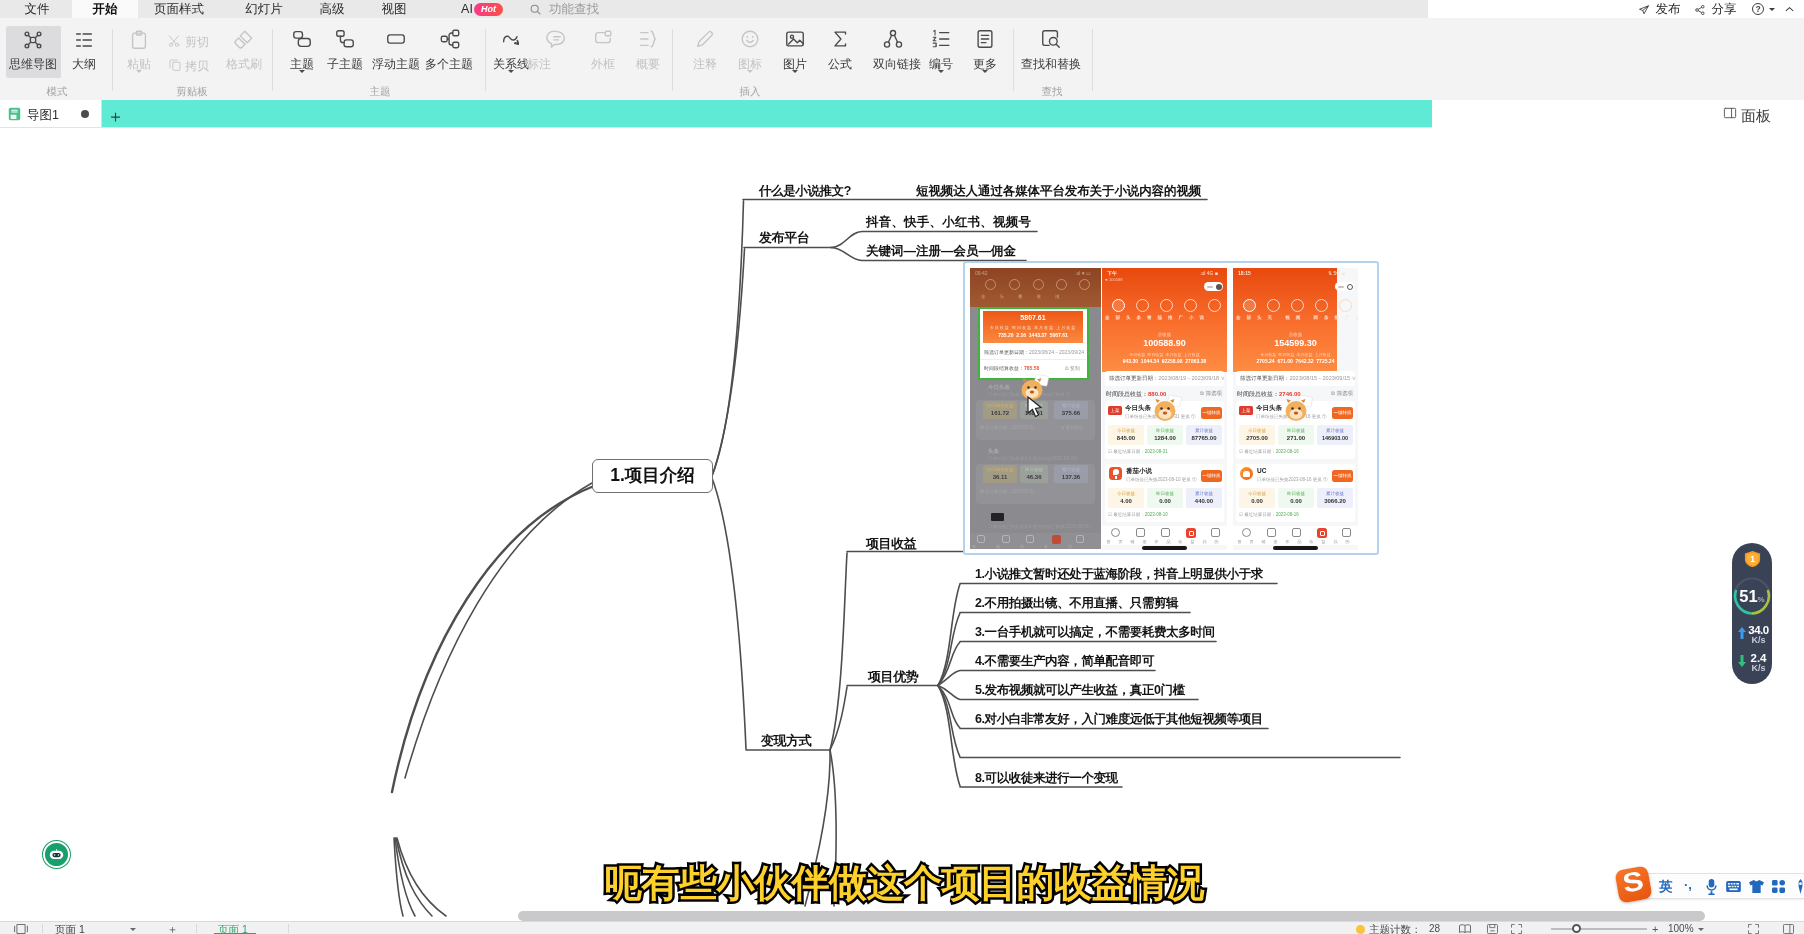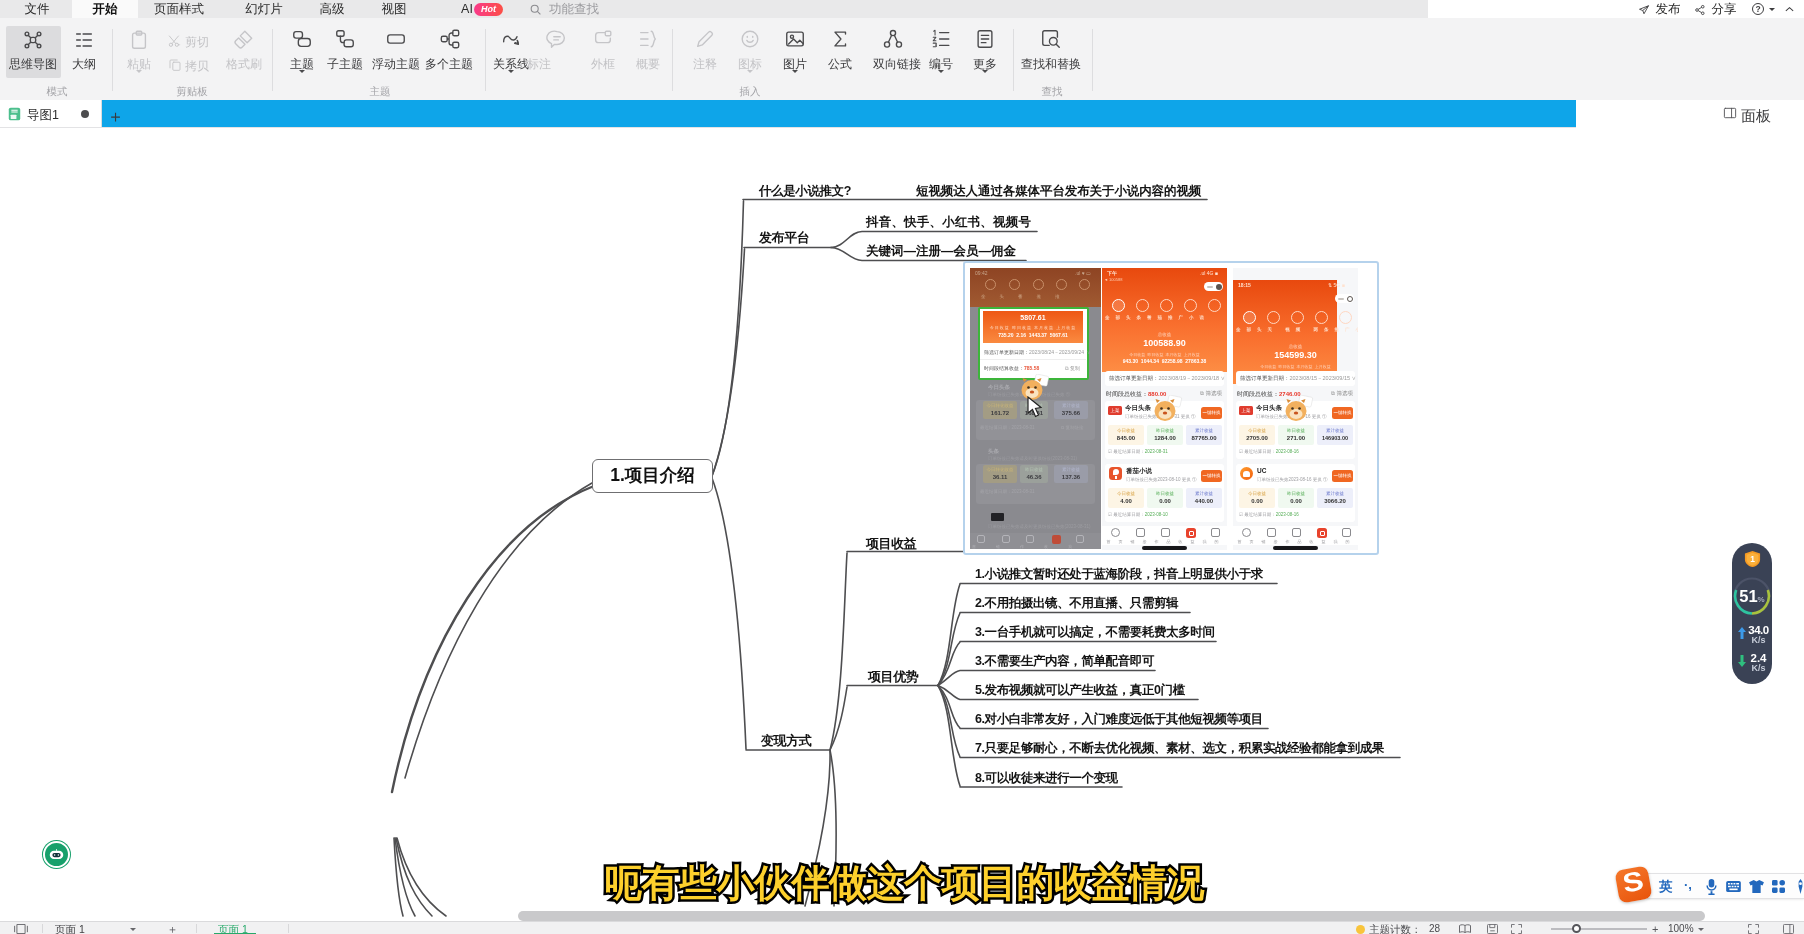--- a/index.html
+++ b/index.html
@@ -10,21 +10,21 @@
 .mtab{position:absolute;top:0;height:18px;line-height:18px;font-size:12.5px;color:#2b2b2b;text-align:center}
 #ribbon{position:absolute;left:0;top:18px;width:1804px;height:82px;background:#f3f3f4}
 .sep{position:absolute;width:1px;top:11px;height:62px;background:#dddddf}
 .rl{position:absolute;top:38px;font-size:12px;color:#3a3a3c;transform:translateX(-50%);white-space:nowrap}
 .rl.dis{color:#c3c3c6}
 .gl{position:absolute;top:67px;font-size:10.5px;color:#a3a3a7;transform:translateX(-50%);white-space:nowrap}
 .ic{position:absolute;width:22px;height:22px;stroke:#4a4a4c;fill:none;stroke-width:1.5;stroke-linecap:round;stroke-linejoin:round;transform:translate(-50%,-50%)}
 .ic.dis{stroke:#c5c5c8}
 .caret{position:absolute;width:0;height:0;border:3.2px solid transparent;border-top-color:#4a4a4c;transform:translateX(-50%)}
 .caret.dis{border-top-color:#c5c5c8}
-#tabrow{position:absolute;left:0;top:100px;width:1576px;height:28px;background:#0ea5e9;border-bottom:1px solid #e3e3e5}
+#tabrow{position:absolute;left:0;top:100px;width:1432px;height:28px;background:#5eead4;border-bottom:1px solid #e3e3e5}
 
 #canvas{position:absolute;left:0;top:128px;width:1804px;height:806px;background:#fff}
 .bt{position:absolute;font-weight:bold;font-size:12.5px;letter-spacing:-0.4px;color:#141414;white-space:nowrap}
 
 #statusbar{position:absolute;left:0;top:921px;width:1804px;height:13px;background:#f1f1f2;border-top:1px solid #dadadc}
 </style></head>
 <body>
 <div id="app">
 
 <svg width="0" height="0" style="position:absolute">
@@ -337,24 +337,23 @@
 <div class="bt" style="left:916px;top:183px;font-size:12.5px;letter-spacing:-0.1px">短视频达人通过各媒体平台发布关于小说内容的视频</div>
 <div class="bt" style="left:866px;top:214px;font-size:12.5px;letter-spacing:0.2px">抖音、快手、小红书、视频号</div>
 <div class="bt" style="left:759px;top:229px;font-size:13px">发布平台</div>
 <div class="bt" style="left:866px;top:243px;font-size:12.5px;letter-spacing:0px">关键词—注册—会员—佣金</div>
 <div class="bt" style="left:866px;top:535px;font-size:13px">项目收益</div>
 <div class="bt" style="left:868px;top:668px;font-size:13px">项目优势</div>
 <div class="bt" style="left:761px;top:732px;font-size:13px">变现方式</div>
 <div class="bt" style="left:975px;top:566px">1.小说推文暂时还处于蓝海阶段，抖音上明显供小于求</div>
 <div class="bt" style="left:975px;top:595px">2.不用拍摄出镜、不用直播、只需剪辑</div>
 <div class="bt" style="left:975px;top:624px">3.一台手机就可以搞定，不需要耗费太多时间</div>
-<div class="bt" style="left:975px;top:653px">3.不需要生产内容，简单配音即可</div>
+<div class="bt" style="left:975px;top:653px">4.不需要生产内容，简单配音即可</div>
 <div class="bt" style="left:975px;top:682px">5.发布视频就可以产生收益，真正0门槛</div>
 <div class="bt" style="left:975px;top:711px">6.对小白非常友好，入门难度远低于其他短视频等项目</div>
-<div class="bt" style="left:975px;top:740px">7.只要足够耐心，不断去优化视频、素材、选文，积累实战经验都能拿到成果</div>
 <div class="bt" style="left:975px;top:770px">8.可以收徒来进行一个变现</div>
 
 <div class="abs" style="left:592px;top:459px;width:121px;height:34px;background:#fff;border:1.6px solid #6f6f71;border-radius:6px;text-align:center;line-height:31px;font-weight:bold;font-size:17.5px;color:#111">1.项目介绍</div>
 
 <div class="abs" style="left:43px;top:841px;width:27px;height:27px;border-radius:50%;background:#17a06b;border:2px solid #fff;box-shadow:0 0 0 1px #17a06b">
  <svg style="position:absolute;left:4px;top:5px;width:15px;height:13px" viewBox="0 0 20 16" fill="none">
         <rect x="1" y="3" width="18" height="11" rx="5.5" fill="#fff"></rect>
         <rect x="4.5" y="6" width="11" height="5.5" rx="2.7" fill="#15343c"></rect>
         <circle cx="7.5" cy="8.7" r="1" fill="#fff"></circle>
         <circle cx="12.5" cy="8.7" r="1" fill="#fff"></circle>
@@ -509,21 +508,21 @@
    <div class="abs" style="left:84px;top:2px;width:10px;height:10px;background:#e8432c;border-radius:2.5px">
             <div style="position:absolute;left:2.5px;top:2.5px;width:5px;height:5px;border:1px solid #fff;border-radius:1px"></div>
           </div>
    <div class="abs" style="left:109px;top:2px;width:9px;height:9px;border:1.1px solid #8a8a8e;border-radius:2px"></div>
    <div class="abs" style="left:0;top:13px;width:125px;font-size:4px;color:#98989c;text-align:center;letter-spacing:8px;padding-left:4px">首页链接作品收益我的</div>
   </div>
   <div class="abs" style="left:40px;top:278px;width:45px;height:3.5px;background:#17171a;border-radius:2px"></div>
  </div>
 
  <div class="abs" style="left:268px;top:5px;width:125px;height:282px;background:#f6f7f9;overflow:hidden">
-  <div class="abs" style="left:0;top:12px;width:104px;height:104px;background:linear-gradient(180deg,#e8490e,#f96f2e 55%,#fd8d44)">
+  <div class="abs" style="left:0;top:0;width:104px;height:104px;background:linear-gradient(180deg,#e8490e,#f96f2e 55%,#fd8d44)">
    <div class="abs" style="left:5px;top:2px;font-size:5px;color:#ffe2d0;font-weight:bold">18:15</div>
    <div class="abs" style="left:95px;top:2px;font-size:5px;color:#ffe2d0">⇅ 5G ■</div>
    <div class="abs" style="left:102px;top:14px;width:19px;height:9px;background:#fff;border-radius:5px">
             <div style="position:absolute;right:1.5px;top:1.5px;width:6px;height:6px;border:1.3px solid #5b5550;border-radius:50%"></div>
             <div style="position:absolute;left:3px;top:3.5px;width:6px;height:2px;background:#c9c4bf;border-radius:1px"></div>
           </div>
    <div class="abs" style="left:0;top:31px;width:125px;height:30px">
     <div class="abs" style="left:10px;top:0;width:13px;height:13px;border:1.3px solid #fff;border-radius:50%;background:rgba(255,255,255,0.15)"></div>
     <div class="abs" style="left:34px;top:0;width:13px;height:13px;border:1.3px solid #ffd7c2;border-radius:50%"></div>
     <div class="abs" style="left:58px;top:0;width:13px;height:13px;border:1.3px solid #ffd7c2;border-radius:50%"></div>

